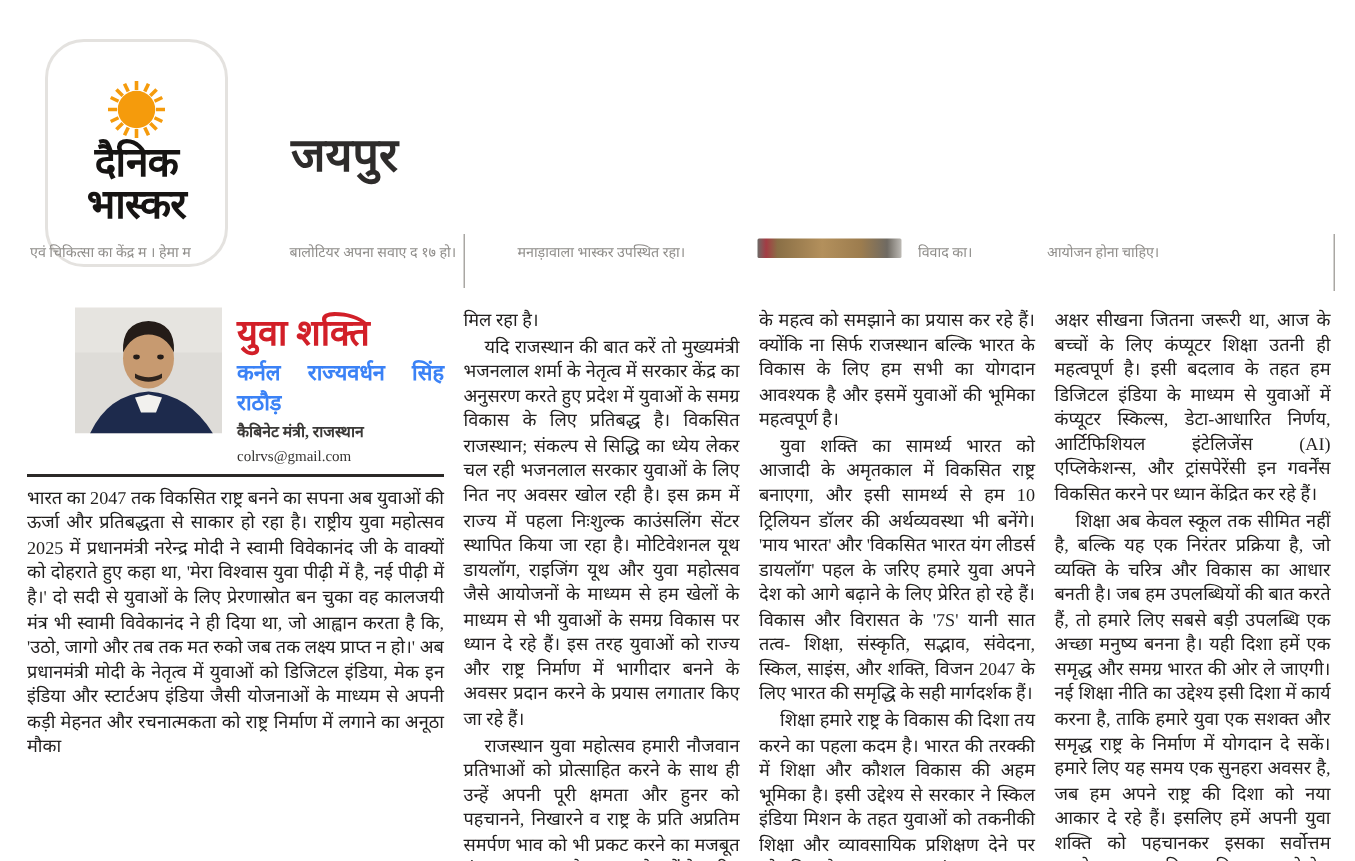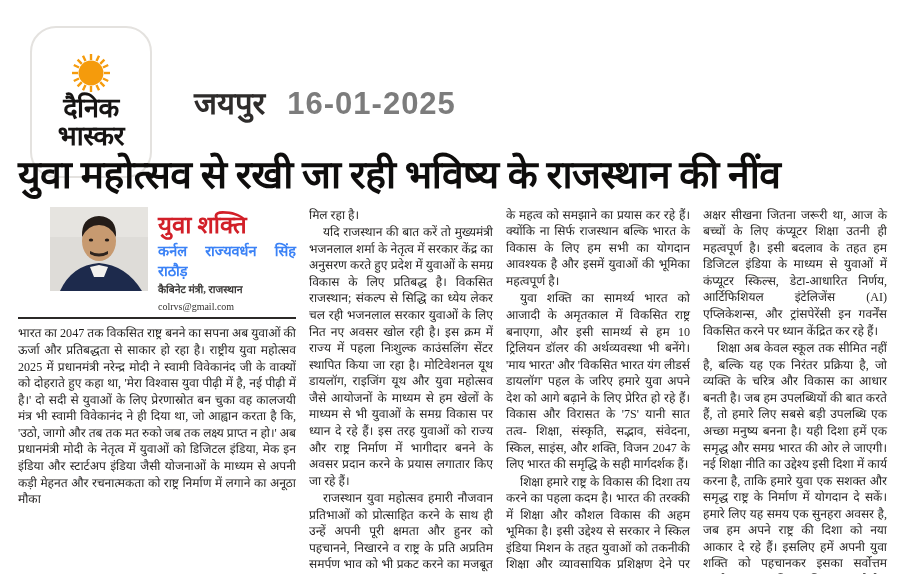--- a/index.html
+++ b/index.html
@@ -74,28 +74,36 @@
         <line x1="12" y1="37.2" x2="14.5" y2="32"></line>
           <line x1="25.5" y1="8" x2="28" y2="2.8"></line>
       </g>
       <circle cx="20" cy="20" r="12.5" fill="#F59B0C"></circle>
     </svg>
     <div class="logo-line">दैनिक</div>
     <div class="logo-line">भास्कर</div>
   </div>
   <div class="header-meta">
     <span class="city">जयपुर</span>
-    <span class="pub-date">16-01-2025</span>
   </div>
 </div>
 
 <div class="clipping">
 
+  <div class="topstrip">
+    <span class="frag" style="left:20px">एवं चिकित्सा का केंद्र म । हेमा म</span>
+    <span class="frag" style="left:193px">बालोटियर अपना सवाए द १७ हो।</span>
+    <div class="strip-vline" style="left:309px"></div>
+    <span class="frag" style="left:345px">मनाड़ावाला भास्कर उपस्थित रहा।</span>
+    <div class="photo-frag"></div>
+    <span class="frag" style="left:612px">विवाद का।</span>
+    <span class="frag" style="left:698px">आयोजन होना चाहिए।</span>
+    <div class="strip-vline" style="left:889px;height:38px"></div>
+  </div>
 
-  <h1 class="headline">युवा महोत्सव से रखी जा रही भविष्य के राजस्थान की नींव</h1>
 
   <div class="article">
 
     <div class="col col-1">
       <div class="byline">
         <svg class="byline-photo" viewBox="0 0 98 84" aria-hidden="true">
           <rect x="0" y="0" width="98" height="84" fill="#dedcd8"></rect>
           <rect x="0" y="0" width="98" height="30" fill="#e6e4e0"></rect>
           <path d="M10 84 Q22 58 49 56 Q76 58 92 84 Z" fill="#1d2a4c"></path>
           <path d="M40 60 L49 58 L58 60 L54 70 L44 70 Z" fill="#f2f1ee"></path>

